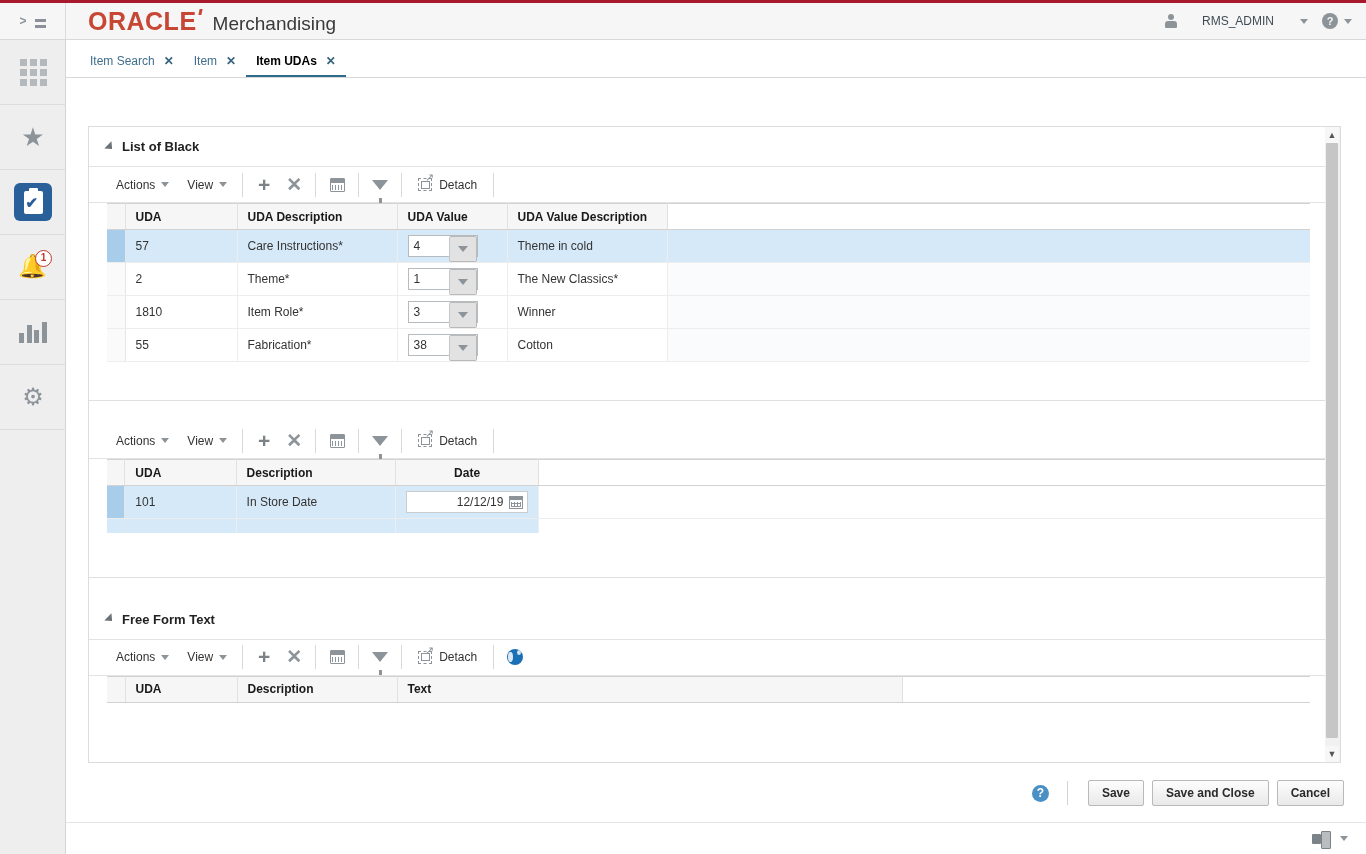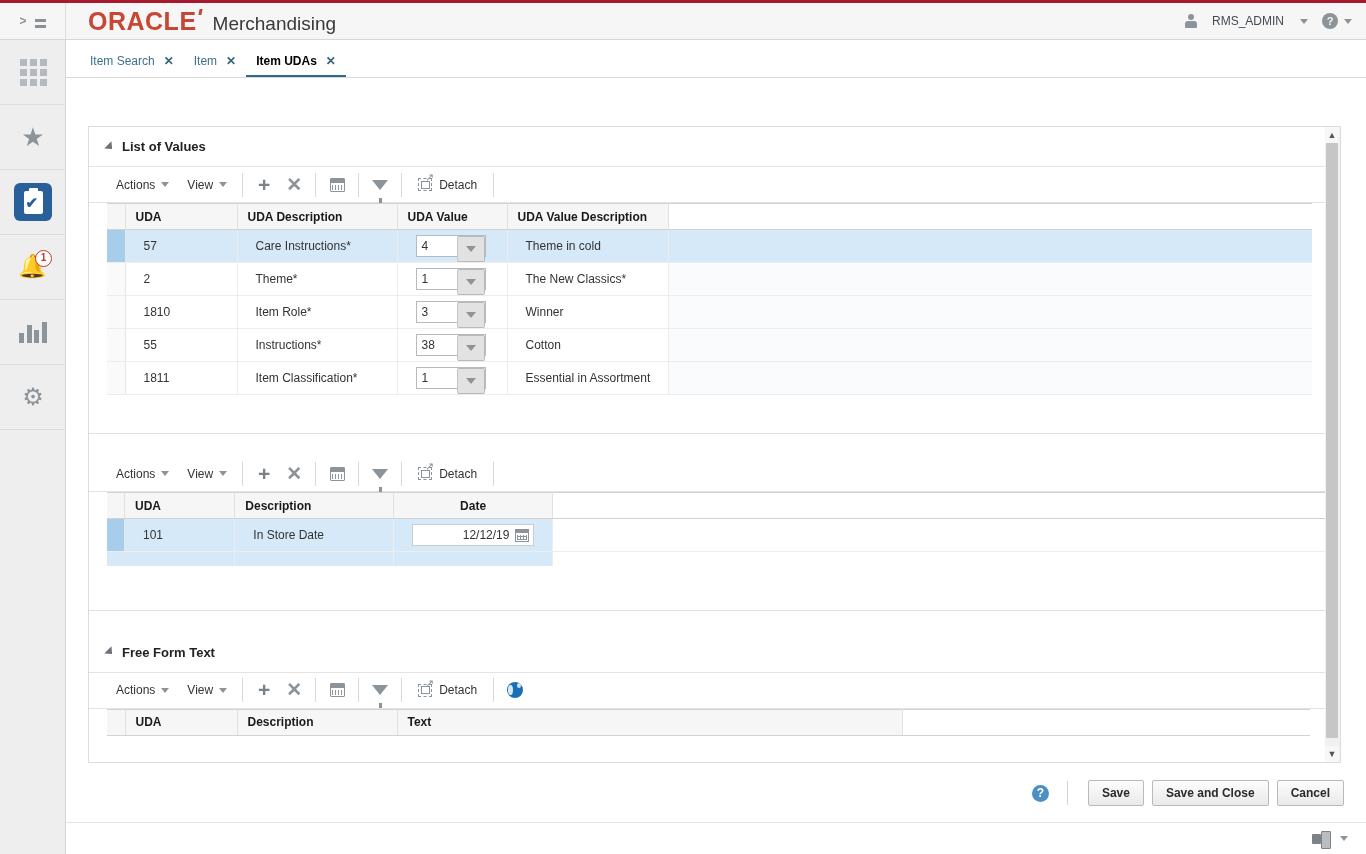--- a/index.html
+++ b/index.html
@@ -58,21 +58,21 @@
   }
   .app-title {
     margin-left: 16px; font-size: 19px; color: #3a3a3a; font-weight: normal;
   }
 
   .header-right {
     margin-left: auto; display: flex; align-items: center;
     padding-right: 14px; gap: 4px;
   }
   .user-chip {
-    display: flex; align-items: center; gap: 14px;
+    display: flex; align-items: center; gap: 24px;
     font-size: 12px; color: #3f4b55; cursor: pointer;
   }
   .user-icon {
     width: 13px; height: 14px; position: relative; display: inline-block;
   }
   .user-icon::before {
     content: ""; position: absolute; left: 3.5px; top: 0;
     width: 6px; height: 6px; border-radius: 50%; background: #8d9499;
   }
   .user-icon::after {
@@ -293,21 +293,21 @@
   table.grid th {
     height: 26px; background: #f6f6f6; text-align: left;
     font-size: 12px; font-weight: bold; color: #1a1a1a;
     padding: 0 10px; border-right: 1px solid #e1e1e1;
     border-bottom: 1px solid #d2d2d2; border-top: 1px solid #d2d2d2;
     white-space: nowrap;
   }
   table.grid th.first-col { width: 18px; padding: 0; background: #f6f6f6; }
   table.grid td {
     height: 33px; font-size: 12px; color: #333;
-    padding: 0 18px; border-right: 1px solid #ededed;
+    padding: 0 10px; border-right: 1px solid #ededed;
     border-bottom: 1px solid #ededed; white-space: nowrap;
     background: #ffffff;
   }
   table.grid td.handle-col {
     width: 18px; padding: 0; background: #fafafa;
     border-right: 1px solid #e6e6e6;
   }
   table.grid tr.selected td { background: #d6e9f8; }
   table.grid tr.selected td.handle-col { background: #a7cdea; }
   table.grid tr.selected td.center-pad { background: #d6e9f8; }
@@ -480,21 +480,21 @@
       <span class="tab-close">✕</span>
     </div>
   </div>
 
 
   <div class="content">
 
     <div class="panel">
       <div class="panel-header">
         <span class="disclose"></span>
-        <span class="panel-title">List of Values</span>
+        <span class="panel-title">List of Black</span>
       </div>
       <div class="grid-toolbar">
         <div class="tb-menu">
           <span>Actions</span>
           <span class="tb-caret"></span>
         </div>
         <div class="tb-menu">
           <span>View</span>
           <span class="tb-caret"></span>
         </div>
@@ -582,45 +582,30 @@
                       <i></i>
                     </span>
                 </span>
               </td>
               <td>Winner</td>
               <td style="border-right:none;background:#fafbfc;"></td>
             </tr>
             <tr>
               <td class="handle-col"></td>
               <td>55</td>
-              <td>Instructions*</td>
+              <td>Fabrication*</td>
               <td>
                 <span class="lov">
                   <span class="val">38</span>
                   <span class="btn">
                       <i></i>
                     </span>
                 </span>
               </td>
               <td>Cotton</td>
-              <td style="border-right:none;background:#fafbfc;"></td>
-            </tr>
-            <tr>
-              <td class="handle-col"></td>
-              <td>1811</td>
-              <td>Item Classification*</td>
-              <td>
-                <span class="lov">
-                  <span class="val">1</span>
-                  <span class="btn">
-                      <i></i>
-                    </span>
-                </span>
-              </td>
-              <td>Essential in Assortment</td>
               <td style="border-right:none;background:#fafbfc;"></td>
             </tr>
           </tbody>
         </table>
       </div>
       <div style="height:38px;background:#ffffff;"></div>
     </div>
 
     <div class="panel-sep"></div>
     <div class="section-space"></div>

